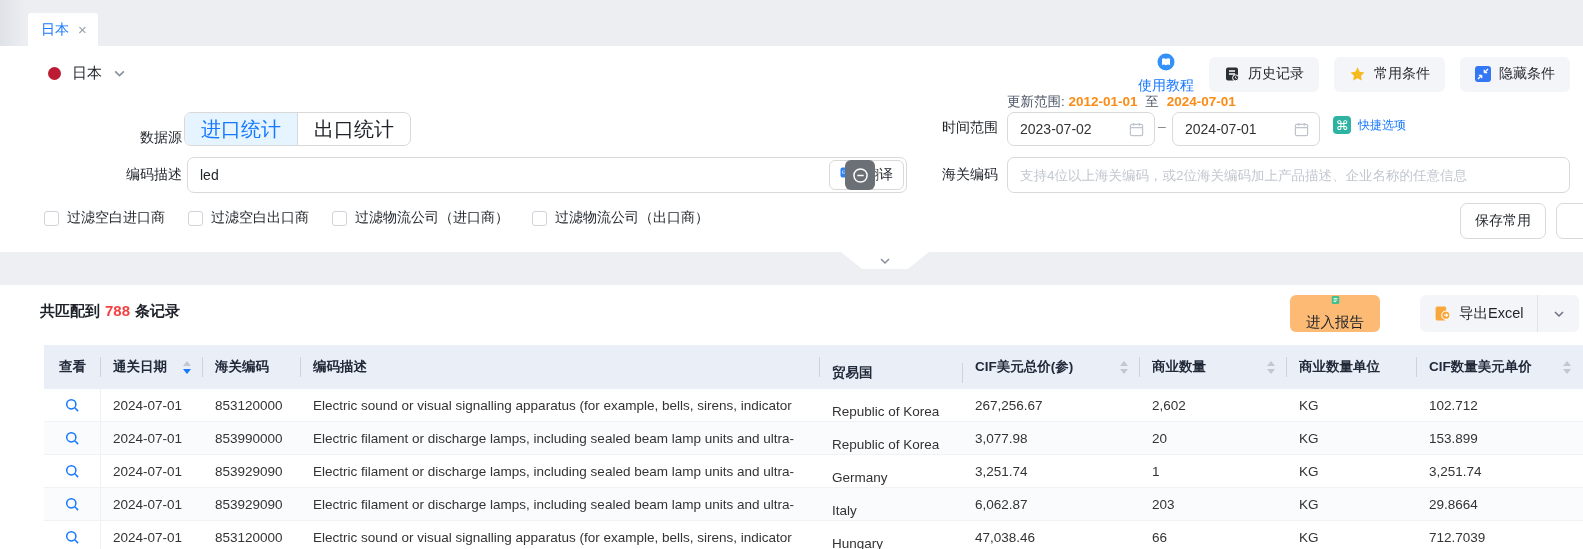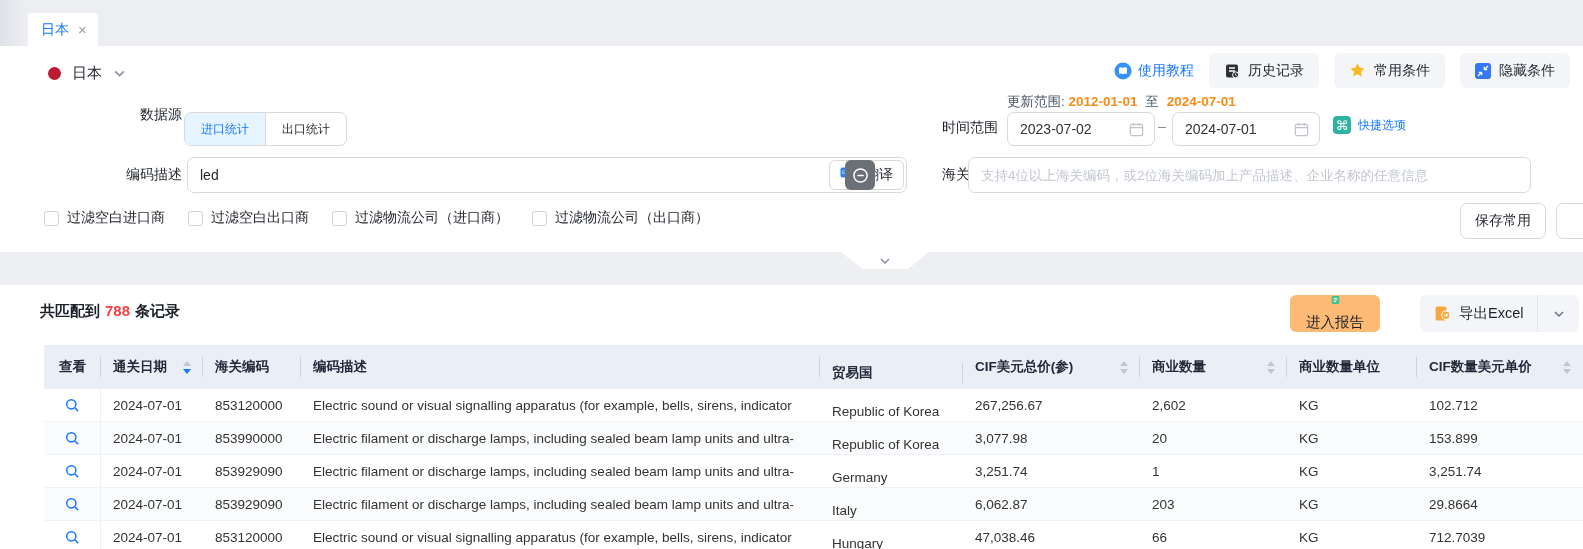--- a/index.html
+++ b/index.html
@@ -20,35 +20,35 @@
   .tab-close { color:#9aa0a8; font-size:15px; line-height:1; cursor:pointer; }
 
   
   .panel1 { position:relative; height:206px; background:#fff; z-index:2; }
 
   .head-left { left:48px; top:9px; height:36px; display:flex; align-items:center; gap:11px; }
   .flag-dot { width:13px; height:13px; border-radius:50%; background:#bc1b33; }
   .country-name { font-size:15px; color:#1d2129; }
 
   .head-right { right:13px; top:7px; display:flex; align-items:center; gap:15px; }
-  .tutorial-link { display:flex; align-items:center; gap:6px; color:#1677ff; font-size:14px; cursor:pointer; }
+  .tutorial-link { display:flex; align-items:center; gap:6px; color:#1677ff; font-size:14px; cursor:pointer;flex-direction:column; }
   .hbtn { height:35px; background:#f3f5f8; border-radius:6px; padding:0 15px; display:flex;
     align-items:center; gap:8px; font-size:14px; color:#1f2329; cursor:pointer; }
 
   .update-range { left:1007px; top:47px; font-size:13.5px; color:#4e5969; }
   .update-range b { color:#fa8c16; font-weight:700; }
   .zhi { color:#4e5969; font-weight:400; margin:0 4px; }
 
   .form-label { font-size:14px; color:#1f2329; text-align:right; }
   .lbl-left  { left:96px;  width:86px; }
   .lbl-right { left:912px; width:86px; }
 
   .segmented { left:184px; top:66px; height:34px; display:flex; border:1px solid #d9d9d9;
     border-radius:7px; overflow:hidden; background:#fff; }
-  .seg { padding:16px 16px; display:flex; align-items:center; font-size:12px; cursor:pointer; color:#1f2329; }
+  .seg { padding:16px 16px; display:flex; align-items:center; font-size:20px; cursor:pointer; color:#1f2329; }
   .seg.active { background:#e6f4ff; color:#1677ff; }
   .seg + .seg { border-left:1px solid #d9d9d9; }
 
   .date-input { top:66px; width:148px; height:34px; border:1px solid #d9d9d9; border-radius:7px;
     display:flex; align-items:center; justify-content:space-between; padding:0 10px 0 12px;
     font-size:14px; color:#333; background:#fff; }
   .date-sep { left:1158px; top:72px; color:#8c8c8c; }
   .quick-opt { left:1333px; top:70px; display:flex; align-items:center; gap:7px; cursor:pointer; }
   .cmd-ico { width:18px; height:18px; border-radius:4px; background:#2eb3a3; color:#fff; font-size:13px;
     display:flex; align-items:center; justify-content:center; }
@@ -57,21 +57,21 @@
   .code-wrap { left:187px; top:111px; width:720px; height:36px; }
   .ipt { width:100%; height:36px; border:1px solid #d9d9d9; border-radius:7px; padding:0 12px;
     font-size:14px; color:#1f2329; outline:none; font-family:inherit; background:#fff; }
   .ipt::placeholder { color:#c2c7cf; font-size:13.5px; }
   .code-wrap .ipt { padding-right:92px; }
   .translate-btn { position:absolute; right:3px; top:3px; height:30px; border:1px solid #d9d9d9;
     border-radius:6px; background:#fff; padding:0 10px; display:flex; align-items:center; gap:7px;
     font-size:14px; color:#1f2329; cursor:pointer; }
   .minus-btn { left:845px; top:114px; width:30px; height:30px; background:#6b7076; border-radius:6px;
     display:flex; align-items:center; justify-content:center; cursor:pointer; }
-  .hs-wrap { left:968px; top:111px; width:563px; height:36px; }
+  .hs-wrap { left:1007px; top:111px; width:563px; height:36px; }
 
   .check-row { left:44px; top:163px; display:flex; align-items:center; gap:23px; }
   .cb { display:flex; align-items:center; gap:8px; cursor:pointer; }
   .cb-box { width:15px; height:15px; border:1px solid #cfd3da; border-radius:3px; background:#fff; }
   .cb-label { font-size:14px; color:#1f2329; }
 
   .save-btn { left:1460px; top:157px; width:86px; height:36px; background:#fff; border:1px solid #d9d9d9;
     border-radius:7px; display:flex; align-items:center; justify-content:center; font-size:14px; cursor:pointer; }
   .partial-btn { left:1556px; top:157px; width:60px; height:36px; background:#fff; border:1px solid #d9d9d9;
     border-radius:7px; cursor:pointer; }
@@ -168,21 +168,21 @@
     </span>
   </div>
 
   <div class="abs update-range">
     <span>更新范围:</span>
     <b>2012-01-01</b>
     <span class="zhi">至</span>
     <b>2024-07-01</b>
   </div>
 
-  <div class="abs form-label lbl-left" style="top:60px;">数据源</div>
+  <div class="abs form-label lbl-left" style="top:83px;">数据源</div>
   <div class="abs segmented">
     <span class="seg active">进口统计</span>
     <span class="seg">出口统计</span>
   </div>
 
   <div class="abs form-label lbl-right" style="top:73px;">时间范围</div>
   <div class="abs date-input" style="left:1007px;">
     <span>2023-07-02</span>
     <svg width="15" height="15" viewBox="0 0 16 16">
         <rect x="1.5" y="2.5" width="13" height="12" rx="1.5" fill="none" stroke="#bfc4cc" stroke-width="1.3"></rect>

